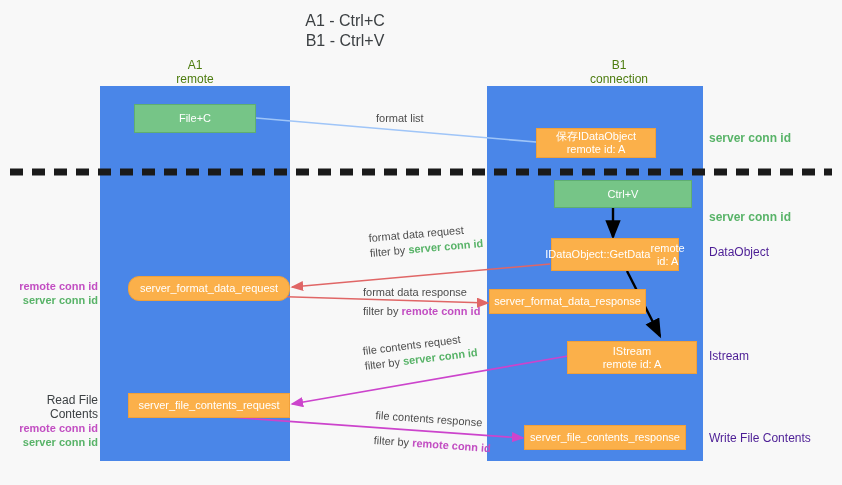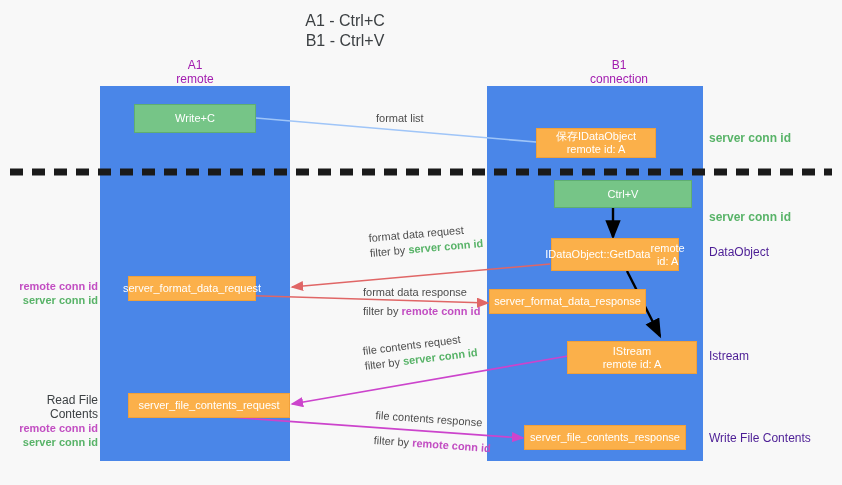--- a/index.html
+++ b/index.html
@@ -12,21 +12,21 @@
   }
   #stage{position:absolute;inset:0;}
   .abs{position:absolute;}
   svg.layer{position:absolute;left:0;top:0;width:842px;height:485px;overflow:visible;pointer-events:none;}
 
   .title{
     left:0;top:11px;width:690px;text-align:center;
     font-size:16px;color:#3c4043;line-height:20px;
   }
   .colhdr{
-    text-align:center;font-size:12px;color:#a21caf;line-height:14px;
+    text-align:center;font-size:12px;color:#4d7c0f;line-height:14px;
   }
   .lane{background:#4a86e8;}
 
   .box{
     box-sizing:border-box;
     display:flex;align-items:center;justify-content:center;
     text-align:center;color:#ffffff;font-size:11px;line-height:13px;
   }
   .box.green{background:#76c587;border:1px solid #5fae71;}
   .box.orange{background:#fbb04a;border:1px solid #f0a03a;}
@@ -93,21 +93,21 @@
     <line x1="130" y1="292" x2="488" y2="303" stroke="#e06666" stroke-width="1.6" marker-end="url(#ar-red)"></line>
 
     <line x1="568" y1="356" x2="292" y2="404" stroke="#cc44cc" stroke-width="1.6" marker-end="url(#ar-mag)"></line>
 
     <line x1="130" y1="410" x2="523" y2="438" stroke="#cc44cc" stroke-width="1.6" marker-end="url(#ar-mag)"></line>
 
     <line x1="10" y1="172" x2="832" y2="172" stroke="#1a1a1a" stroke-width="7" stroke-dasharray="13 9"></line>
   </svg>
 
   <div class="abs box green" style="left:134px;top:104px;width:122px;height:29px;">
-    <span>Write+C</span>
+    <span>File+C</span>
   </div>
 
   <div class="abs box orange" style="left:536px;top:128px;width:120px;height:30px;flex-direction:column;">
     <span>保存IDataObject</span>
     <span>remote id: A</span>
   </div>
 
   <div class="abs box green" style="left:554px;top:180px;width:138px;height:28px;">
     <span>Ctrl+V</span>
   </div>
@@ -115,21 +115,21 @@
   <div class="abs box orange" style="left:551px;top:238px;width:128px;height:33px;flex-direction:row;">
     <span>IDataObject::GetData</span>
     <span>remote id: A</span>
   </div>
 
   <div class="abs box orange" style="left:567px;top:341px;width:130px;height:33px;flex-direction:column;">
     <span>IStream</span>
     <span>remote id: A</span>
   </div>
 
-  <div class="abs box orange" style="left:128px;top:276px;width:128px;height:25px;">
+  <div class="abs box orange" style="left:128px;top:276px;width:162px;height:25px;border-radius:11px;">
     <span>server_format_data_request</span>
   </div>
 
   <div class="abs box orange" style="left:489px;top:289px;width:157px;height:25px;">
     <span>server_format_data_response</span>
   </div>
 
   <div class="abs box orange" style="left:128px;top:393px;width:162px;height:25px;">
     <span>server_file_contents_request</span>
   </div>

